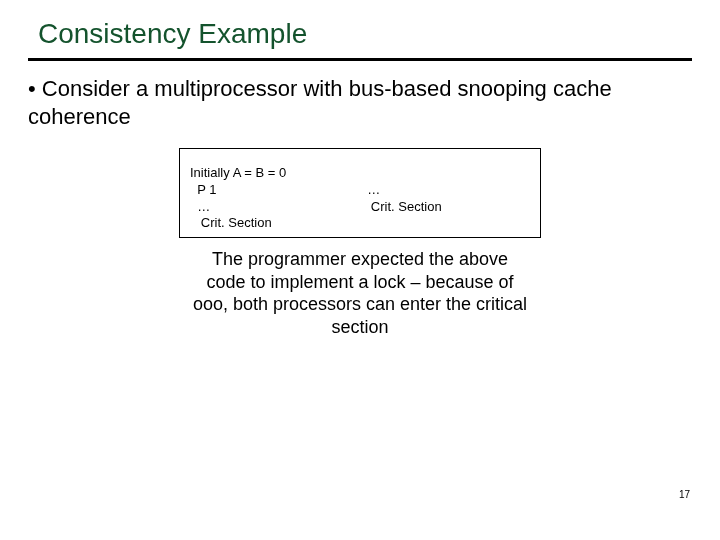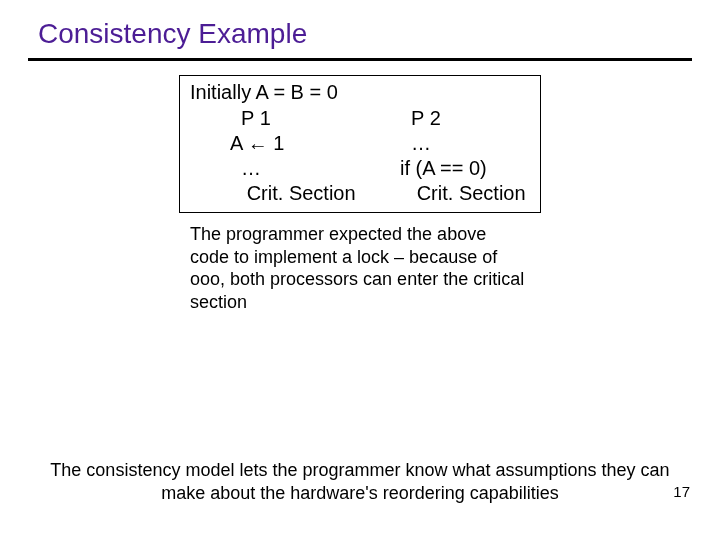--- a/index.html
+++ b/index.html
@@ -13,94 +13,92 @@
     overflow: hidden;
   }
   .slide {
     box-sizing: border-box;
     width: 720px;
     height: 540px;
     padding: 18px 28px 0 28px;
     position: relative;
   }
   .title {
-    color: #4c1d95;
+    color: #14532d;
     font-size: 28px;
     font-weight: 400;
     margin: 0 0 8px 10px;
   }
   .hr {
     border: 0;
     border-top: 3px solid #000;
     margin: 0 0 14px 0;
   }
   .bullet {
     font-size: 22px;
     line-height: 1.25;
     margin: 0 0 18px 0;
   }
   .codebox {
     border: 1.5px solid #000;
     width: 340px;
     margin: 0 auto 10px auto;
-    padding: 4px 10px 6px 10px;
-    font-size: 20px;
+    padding: 16px 10px 6px 10px;
+    font-size: 13px;
     line-height: 1.25;
   }
   .codebox .init { margin-bottom: 1px; }
   .cols { display: flex; }
   .col { flex: 1; }
-  .col .row { white-space: nowrap; margin-left: 40px; }
+  .col .row { white-space: nowrap; }
   .arrow { font-family: Arial, sans-serif; }
   .caption {
     width: 340px;
     margin: 0 auto;
+    text-align: center;
     font-size: 18px;
     line-height: 1.25;
   }
   .footer {
     position: absolute;
     left: 36px;
     bottom: 36px;
     width: 648px;
     text-align: center;
     font-size: 18px;
     line-height: 1.25;
   }
   .pagenum {
     position: absolute;
     right: 30px;
     bottom: 40px;
-    font-size: 15px;
+    font-size: 10px;
   }
 </style>
 </head>
 <body>
 
 <div class="slide">
   <h1 class="title">Consistency Example</h1>
   <hr class="hr">
 
+  <p class="bullet">• Consider a multiprocessor with bus-based snooping cache coherence</p>
 
   <div class="codebox">
     <div class="init">Initially A = B = 0</div>
     <div class="cols">
       <div class="col">
         <div class="row"><span style="white-space:pre">  P 1</span></div>
-        <div class="row"><span>A </span><span class="arrow">←</span><span> 1</span></div>
         <div class="row"><span style="white-space:pre">  …</span></div>
         <div class="row"><span style="white-space:pre">   Crit. Section</span></div>
       </div>
       <div class="col">
-        <div class="row"><span style="white-space:pre">  P 2</span></div>
         <div class="row"><span style="white-space:pre">  …</span></div>
-        <div class="row">if (A == 0)</div>
         <div class="row"><span style="white-space:pre">   Crit. Section</span></div>
       </div>
     </div>
   </div>
 
   <div class="caption">The programmer expected the above code to implement a lock – because of ooo, both processors can enter the critical section</div>
 
-  <div class="footer">The consistency model lets the programmer know what assumptions they can make about the hardware's reordering capabilities</div>
 
   <div class="pagenum">17</div>
 </div>
 
 </body></html>

